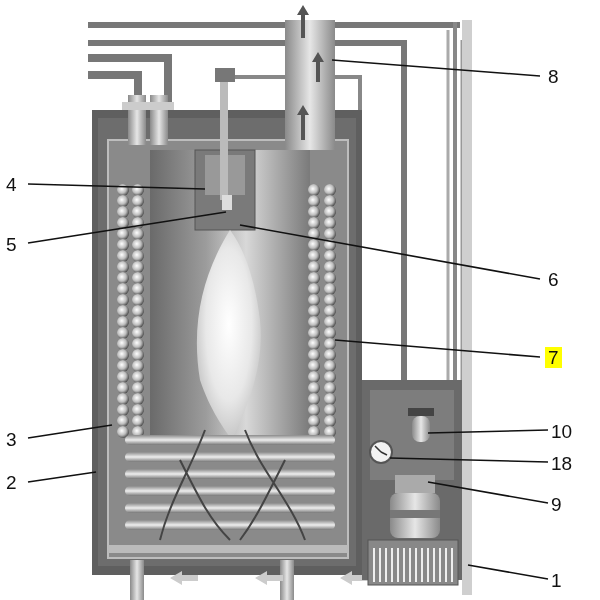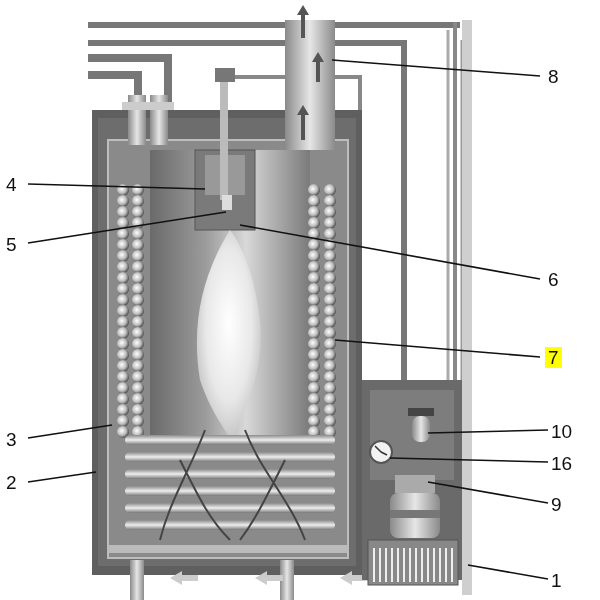--- a/index.html
+++ b/index.html
@@ -248,13 +248,13 @@
 <div class="label" style="left:551px;top:571px;">1</div>
 <div class="label" style="left:6px;top:473px;">2</div>
 <div class="label" style="left:6px;top:430px;">3</div>
 <div class="label" style="left:6px;top:175px;">4</div>
 <div class="label" style="left:6px;top:235px;">5</div>
 <div class="label" style="left:548px;top:270px;">6</div>
 <div class="label hl" style="left:545px;top:347px;">7</div>
 <div class="label" style="left:548px;top:67px;">8</div>
 <div class="label" style="left:551px;top:495px;">9</div>
 <div class="label" style="left:551px;top:422px;">10</div>
-<div class="label" style="left:551px;top:454px;">16</div>
+<div class="label" style="left:551px;top:454px;">18</div>
 
 </body></html>

